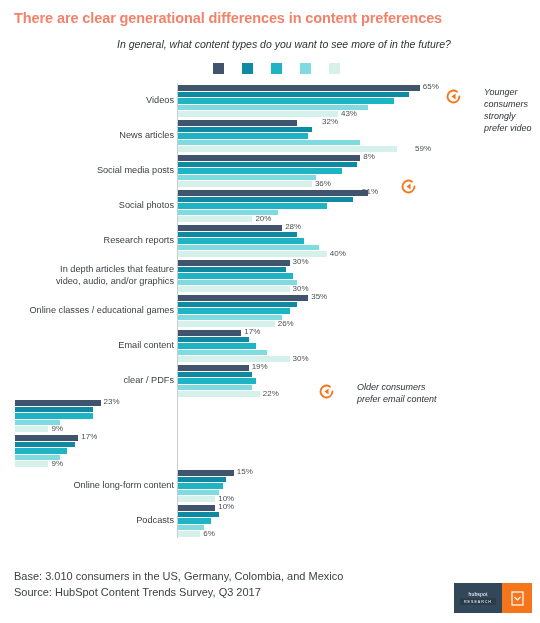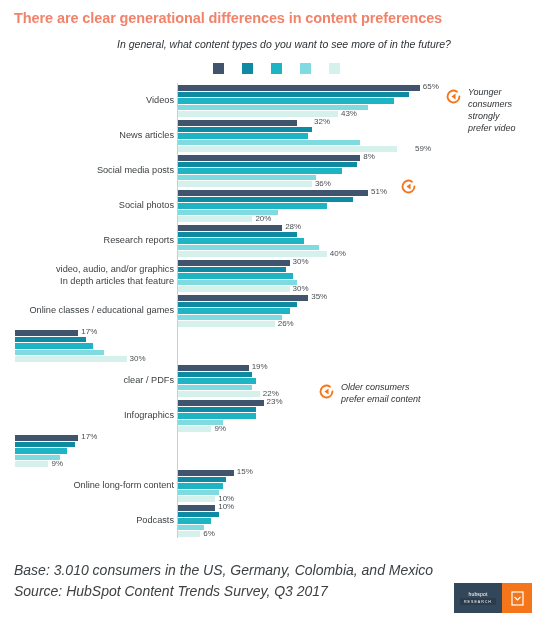--- a/index.html
+++ b/index.html
@@ -92,40 +92,39 @@
     white-space: nowrap;
     margin-left: 3px;
     top: -2.6px;
   }
 
   
   .callout {
     position: absolute;
     display: flex;
     align-items: flex-start;
-    gap: 6px;
+    gap: 22px;
   }
   .callout-icon { flex: 0 0 auto; margin-top: 1px; }
   .callout-text {
     font-size: 9px;
     font-style: italic;
     color: #2f3337;
     line-height: 1.32;
     white-space: pre-line;
   }
 
   
   #footer {
     position: absolute;
     left: 14px;
     bottom: 22px;
-    font-size: 14px;
+    font-size: 11px;
     color: #3d4144;
     line-height: 1.45;
-    font-style: italic;
   }
   #logo {
     position: absolute;
     right: 8px;
     bottom: 10px;
     display: flex;
     align-items: stretch;
     height: 30px;
   }
   #logo-dark {
@@ -205,21 +204,21 @@
           </div>
         </div>
       </div>
       <div class="group">
         <div class="cat-label">
           <div>News articles</div>
         </div>
         <div class="bars">
           <div class="bar-row">
             <span class="bar" style="width: 119.04px; background: rgb(65, 84, 110);"></span>
-            <span class="bar-value" style="left: 118px; margin-left: 18px;">32%</span>
+            <span class="bar-value" style="left: 126px; margin-left: 18px;">32%</span>
           </div>
           <div class="bar-row">
             <span class="bar" style="width: 133.92px; background: rgb(14, 139, 163);"></span>
           </div>
           <div class="bar-row">
             <span class="bar" style="width: 130.2px; background: rgb(31, 180, 196);"></span>
           </div>
           <div class="bar-row">
             <span class="bar" style="width: 182.28px; background: rgb(127, 219, 223);"></span>
           </div>
@@ -253,21 +252,21 @@
           </div>
         </div>
       </div>
       <div class="group">
         <div class="cat-label">
           <div>Social photos</div>
         </div>
         <div class="bars">
           <div class="bar-row">
             <span class="bar" style="width: 189.72px; background: rgb(65, 84, 110);"></span>
-            <span class="bar-value" style="left: 190px; text-align: right;">51%</span>
+            <span class="bar-value" style="left: 181px; text-align: right;">51%</span>
           </div>
           <div class="bar-row">
             <span class="bar" style="width: 174.84px; background: rgb(14, 139, 163);"></span>
           </div>
           <div class="bar-row">
             <span class="bar" style="width: 148.8px; background: rgb(31, 180, 196);"></span>
           </div>
           <div class="bar-row">
             <span class="bar" style="width: 100.44px; background: rgb(127, 219, 223);"></span>
           </div>
@@ -296,22 +295,22 @@
             <span class="bar" style="width: 141.36px; background: rgb(127, 219, 223);"></span>
           </div>
           <div class="bar-row">
             <span class="bar" style="width: 148.8px; background: rgb(214, 240, 236);"></span>
             <span class="bar-value" style="left: 148.8px;">40%</span>
           </div>
         </div>
       </div>
       <div class="group">
         <div class="cat-label">
+          <div>In depth articles that feature</div>
           <div>video, audio, and/or graphics</div>
-          <div>In depth articles that feature</div>
         </div>
         <div class="bars">
           <div class="bar-row">
             <span class="bar" style="width: 111.6px; background: rgb(65, 84, 110);"></span>
             <span class="bar-value" style="left: 111.6px;">30%</span>
           </div>
           <div class="bar-row">
             <span class="bar" style="width: 107.88px; background: rgb(14, 139, 163);"></span>
           </div>
           <div class="bar-row">
@@ -344,20 +343,23 @@
           <div class="bar-row">
             <span class="bar" style="width: 104.16px; background: rgb(127, 219, 223);"></span>
           </div>
           <div class="bar-row">
             <span class="bar" style="width: 96.72px; background: rgb(214, 240, 236);"></span>
             <span class="bar-value" style="left: 96.72px;">26%</span>
           </div>
         </div>
       </div>
       <div class="group">
+        <div class="cat-label">
+          <div>Email content</div>
+        </div>
         <div class="bars">
           <div class="bar-row">
             <span class="bar" style="width: 63.24px; background: rgb(65, 84, 110);"></span>
             <span class="bar-value" style="left: 63.24px;">17%</span>
           </div>
           <div class="bar-row">
             <span class="bar" style="width: 70.68px; background: rgb(14, 139, 163);"></span>
           </div>
           <div class="bar-row">
             <span class="bar" style="width: 78.12px; background: rgb(31, 180, 196);"></span>
@@ -389,23 +391,20 @@
           <div class="bar-row">
             <span class="bar" style="width: 74.4px; background: rgb(127, 219, 223);"></span>
           </div>
           <div class="bar-row">
             <span class="bar" style="width: 81.84px; background: rgb(214, 240, 236);"></span>
             <span class="bar-value" style="left: 81.84px;">22%</span>
           </div>
         </div>
       </div>
       <div class="group">
-        <div class="cat-label">
-          <div>Infographics</div>
-        </div>
         <div class="bars">
           <div class="bar-row">
             <span class="bar" style="width: 85.56px; background: rgb(65, 84, 110);"></span>
             <span class="bar-value" style="left: 85.56px;">23%</span>
           </div>
           <div class="bar-row">
             <span class="bar" style="width: 78.12px; background: rgb(14, 139, 163);"></span>
           </div>
           <div class="bar-row">
             <span class="bar" style="width: 78.12px; background: rgb(31, 180, 196);"></span>

